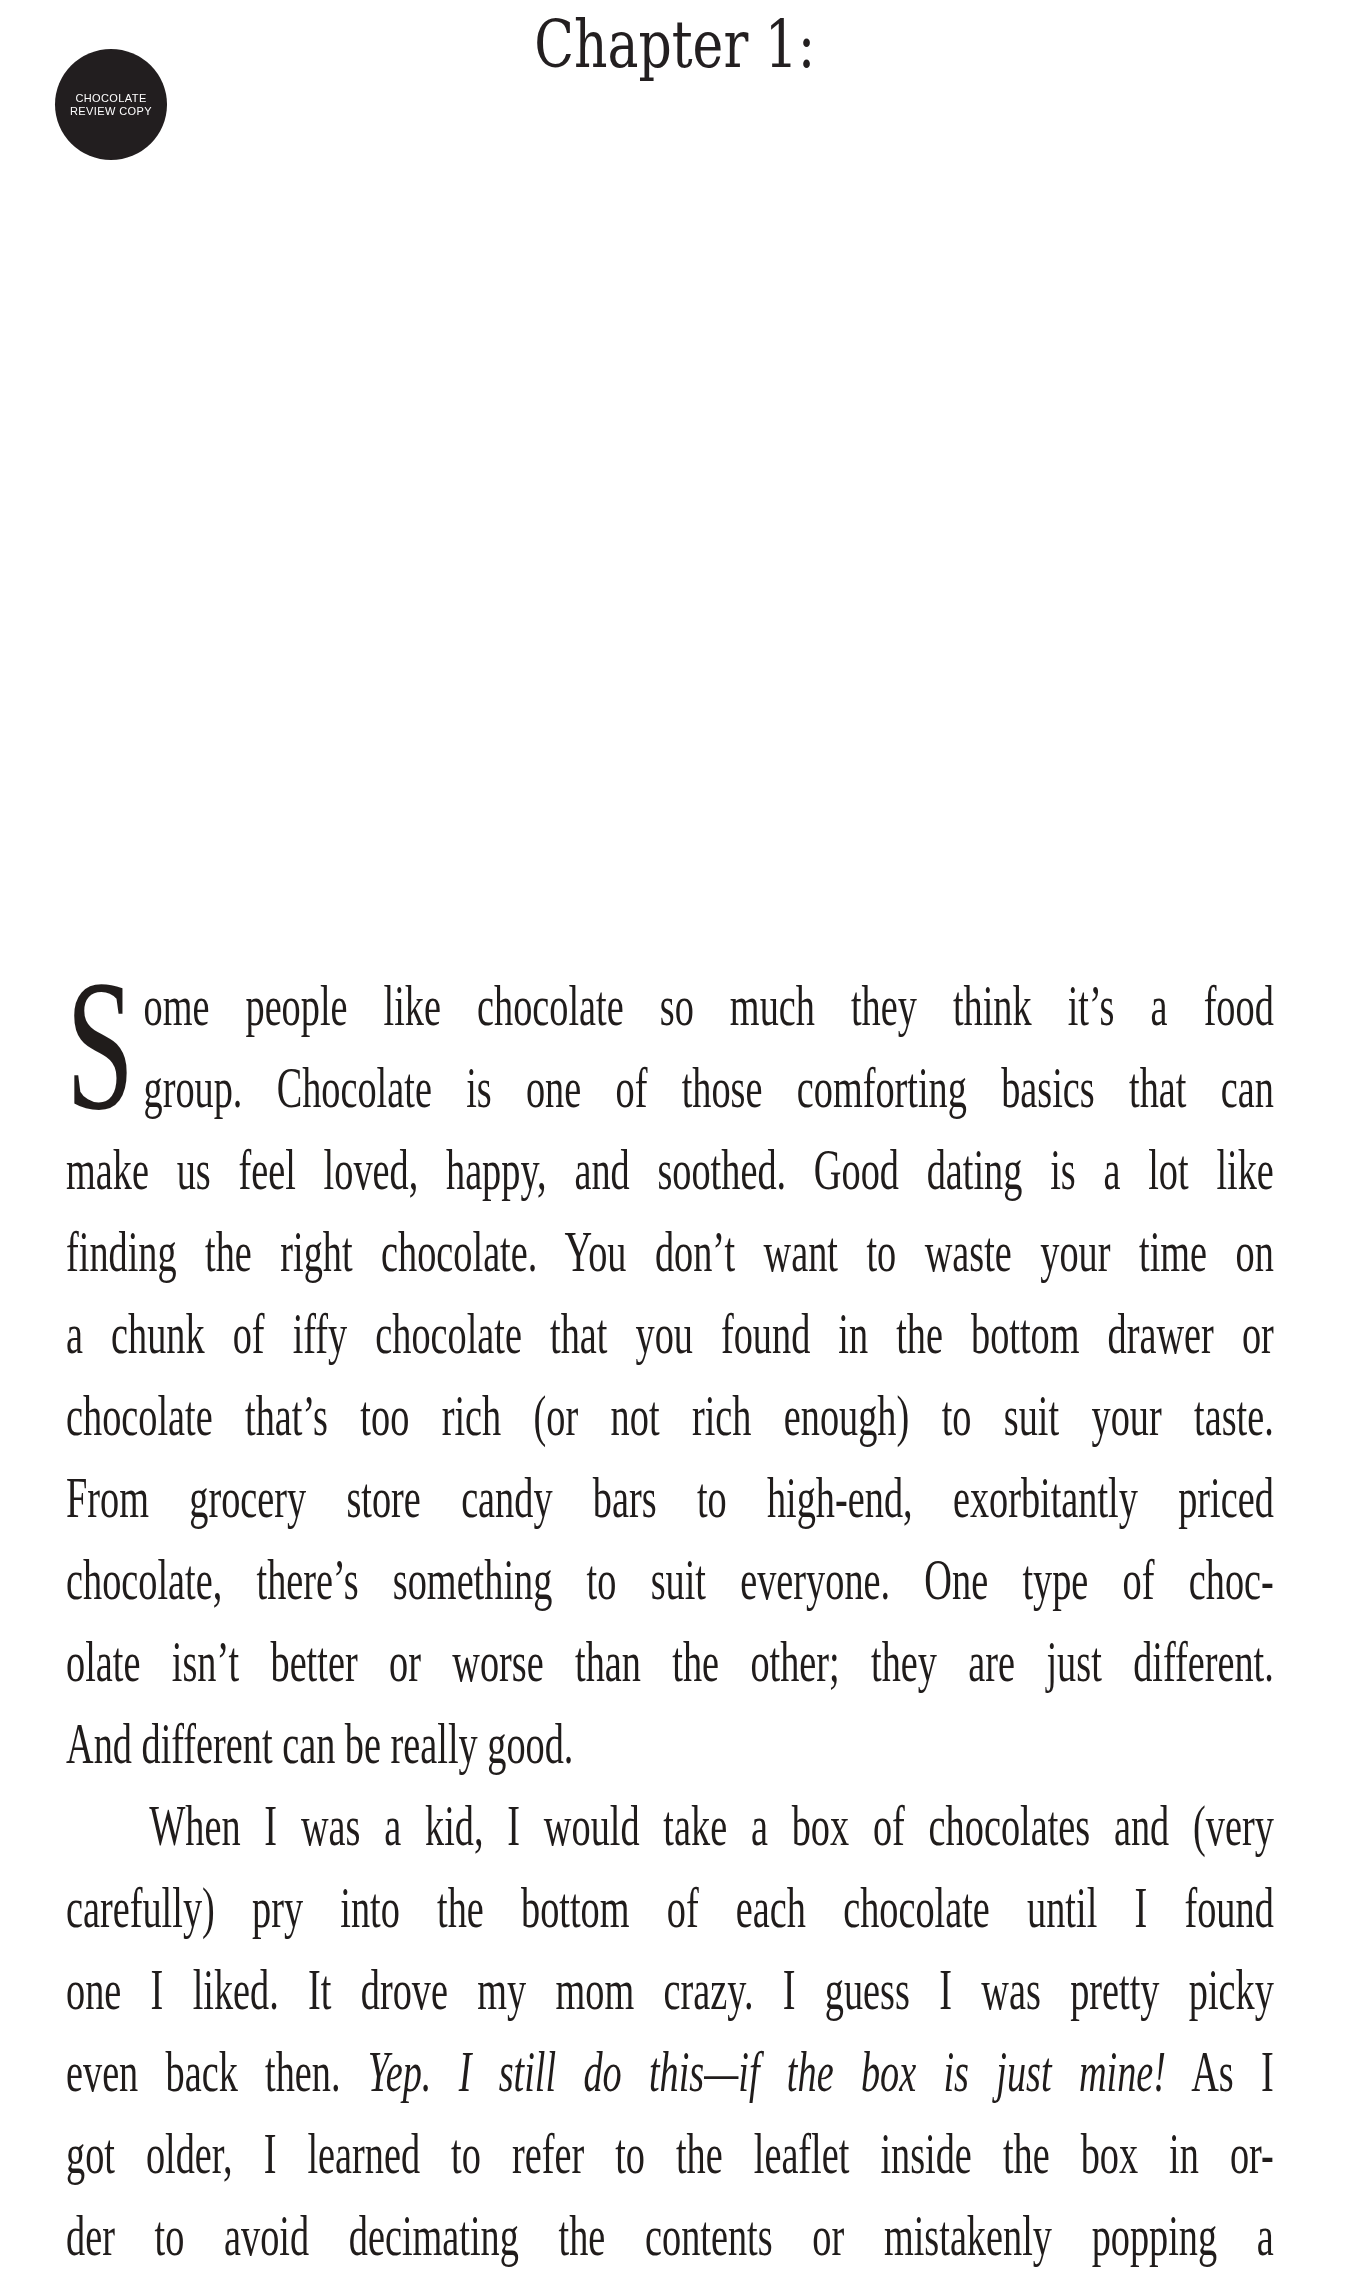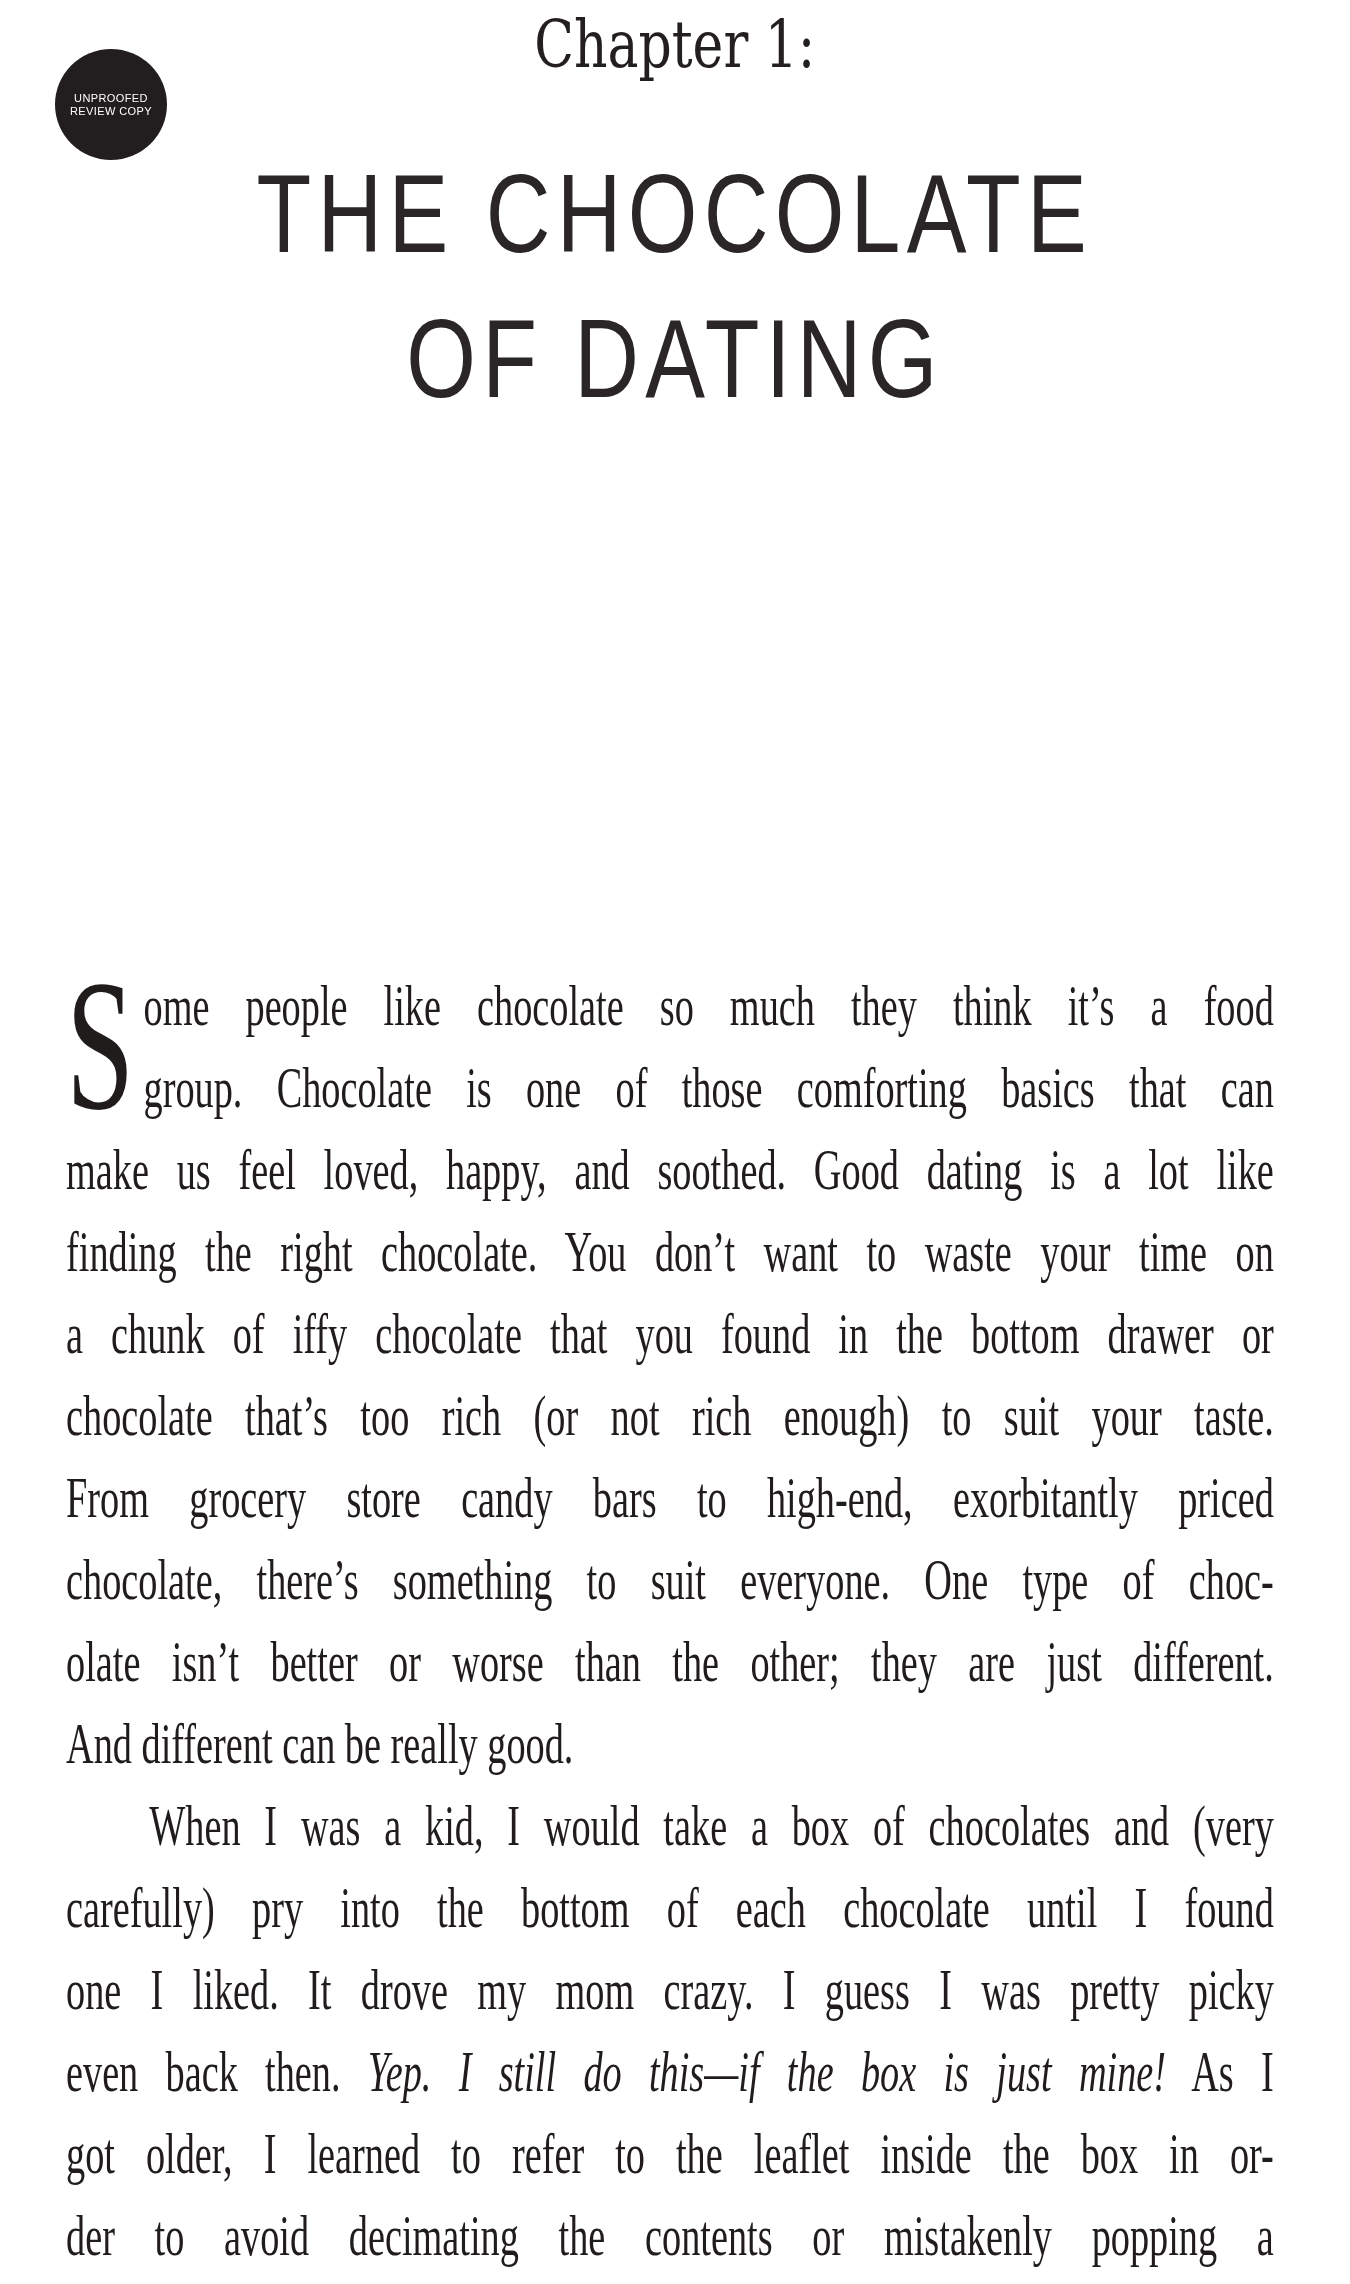--- a/index.html
+++ b/index.html
@@ -102,32 +102,28 @@
     height: 160px;
     margin: 0 14px 0 0;
   }
 </style>
 </head>
 <body>
 
 <div class="page">
 
   <div class="badge">
-    <span class="bline">UNPROOFED</span>
+    <span class="bline">CHOCOLATE</span>
     <span class="bline">REVIEW COPY</span>
   </div>
 
   <div class="chapter-label">
     <span class="squeeze">Chapter 1:</span>
   </div>
 
-  <h1 class="title">
-    <span class="tline"><span>THE CHOCOLATE</span></span>
-    <span class="tline"><span>OF DATING</span></span>
-  </h1>
 
   <div class="bodytext">
     <div class="para">
       <span class="dropcap">S</span>
     <div class="line"><span>ome people like chocolate so much they think it’s a food</span></div>
         <div class="line"><span>group. Chocolate is one of those comforting basics that can</span></div>
         <div class="line"><span>make us feel loved, happy, and soothed. Good dating is a lot like</span></div>
         <div class="line"><span>finding the right chocolate. You don’t want to waste your time on</span></div>
         <div class="line"><span>a chunk of iffy chocolate that you found in the bottom drawer or</span></div>
         <div class="line"><span>chocolate that’s too rich (or not rich enough) to suit your taste.</span></div>

